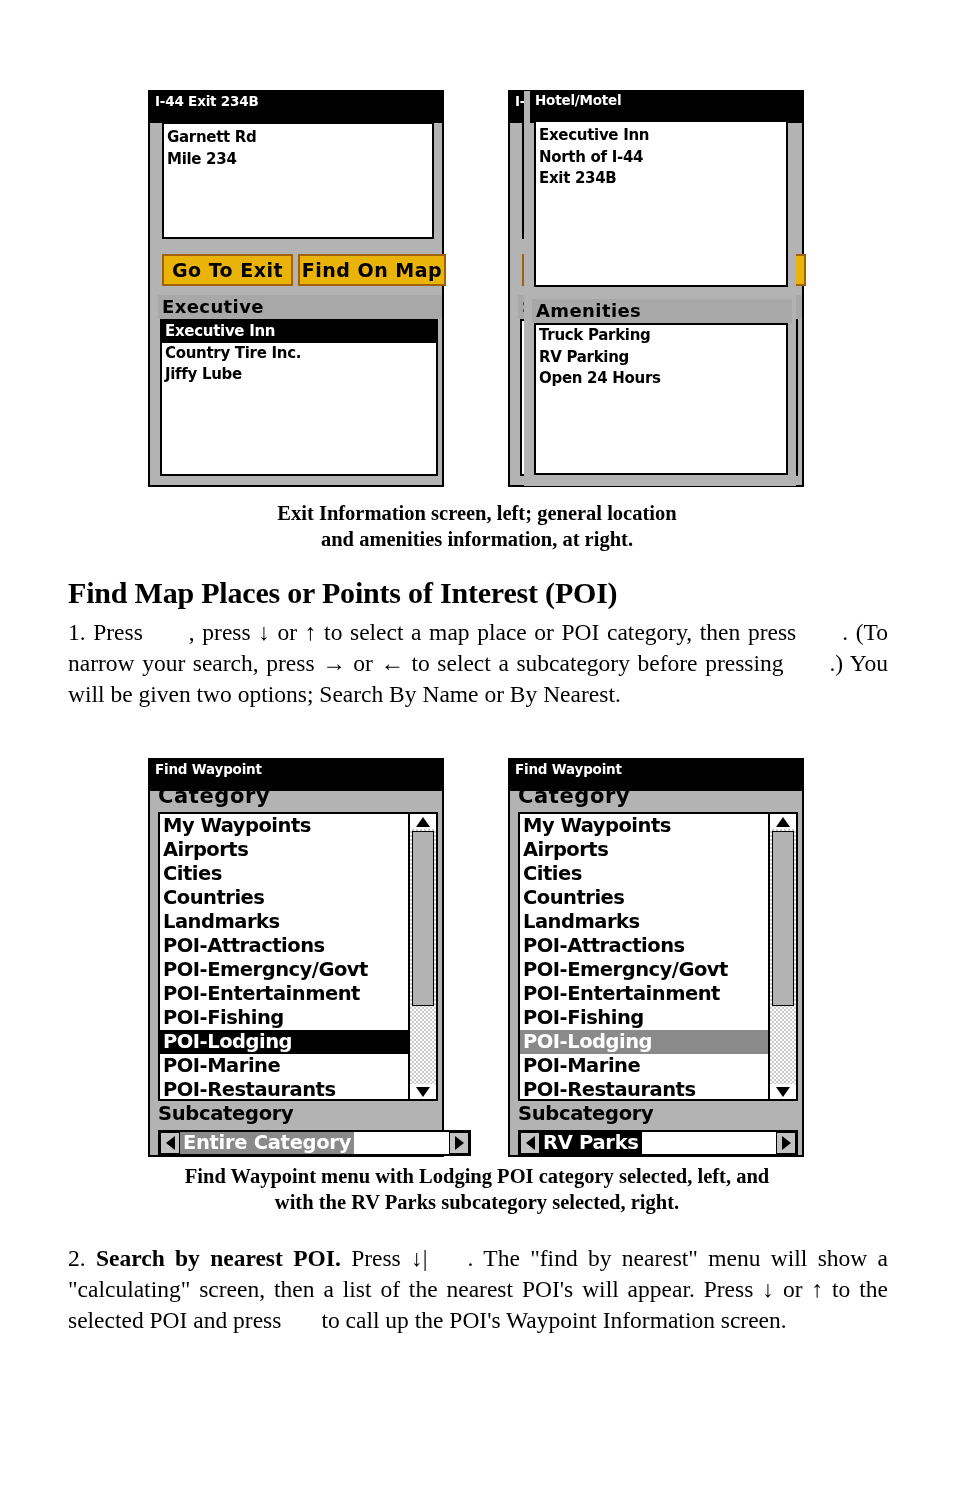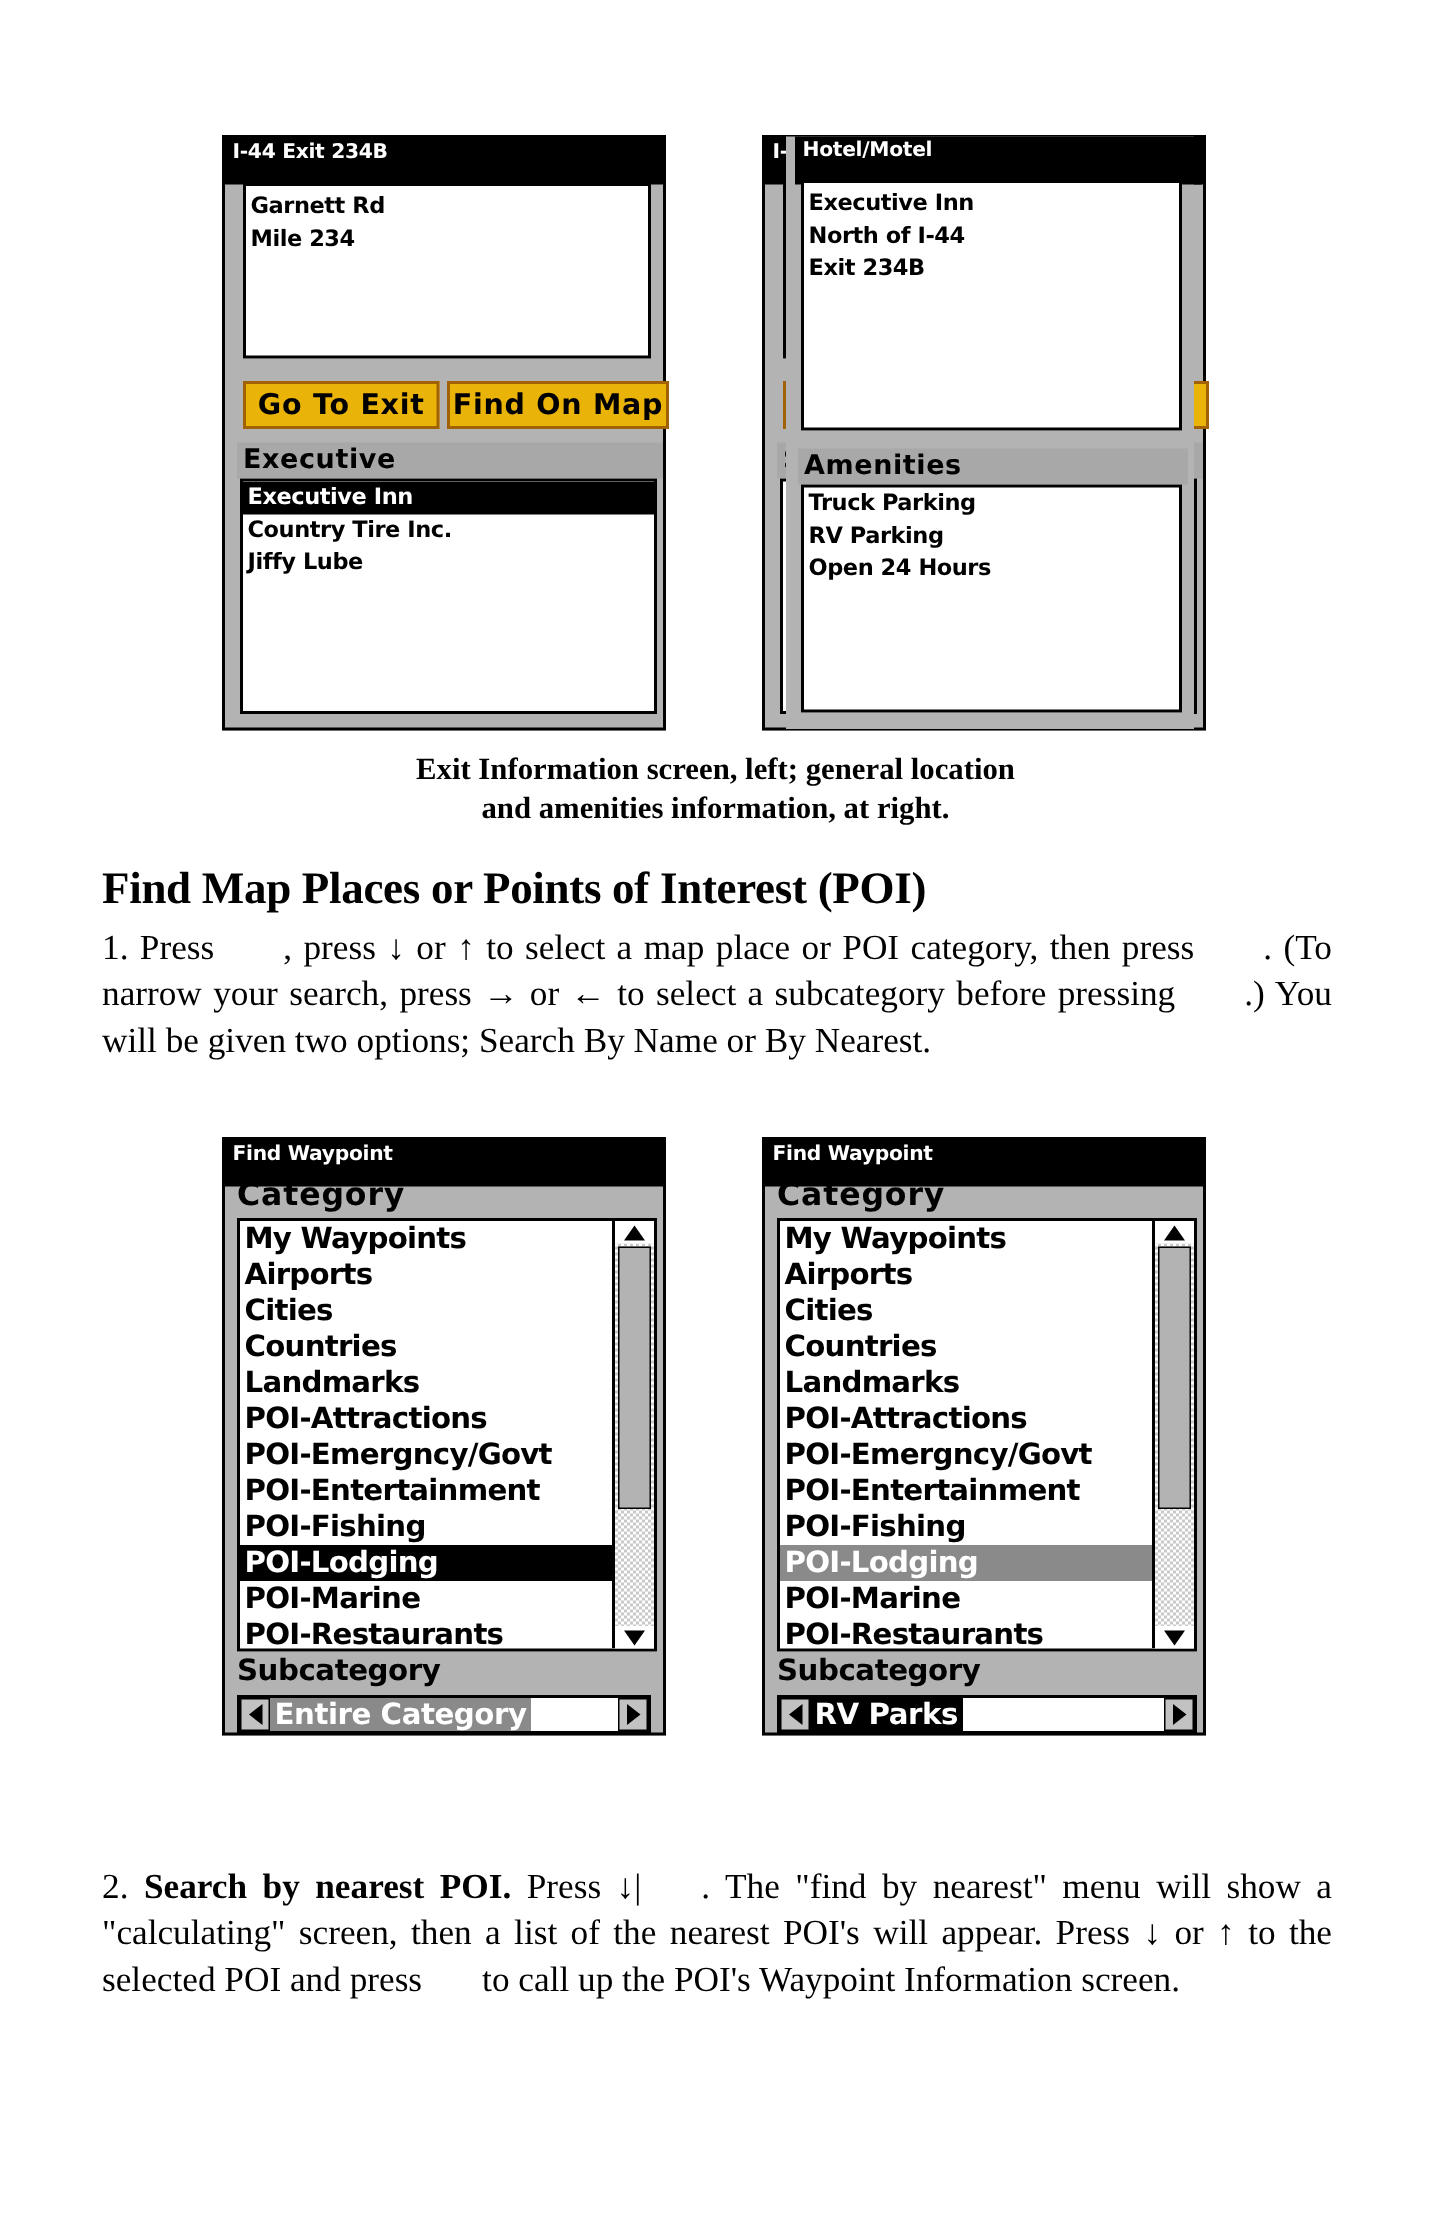--- a/index.html
+++ b/index.html
@@ -323,21 +323,21 @@
         <div class="sb-track" style="top:15px; bottom:15px;"></div>
         <div class="sb-thumb" style="top:17px; height:175px;"></div>
         <div class="sb-arrow" style="position:absolute; bottom:0; left:0;">
           <div class="tri-dn"></div>
         </div>
       </div>
     </div>
 
     <div class="subcat-label" style="left:8px; top:342px;">Subcategory</div>
 
-    <div class="subcat-box sc-gray" style="left:8px; top:370px; width:276px; height:26px;">
+    <div class="subcat-box sc-gray" style="left:8px; top:370px; width:313px; height:26px;">
       <div class="sc-arrow">
         <div class="tri-l"></div>
       </div>
       <div class="sc-val">
         <span>Entire Category</span>
       </div>
       <div class="sc-arrow">
         <div class="tri-r"></div>
       </div>
     </div>
@@ -386,16 +386,20 @@
       </div>
       <div class="sc-val">
         <span>RV Parks</span>
       </div>
       <div class="sc-arrow">
         <div class="tri-r"></div>
       </div>
     </div>
   </div>
 
+  <div class="caption" style="left:77px; top:1163px; width:800px;">
+    <div>Find Waypoint menu with Lodging POI category selected, left, and</div>
+    <div>with the RV Parks subcategory selected, right.</div>
+  </div>
 
   <div class="para" style="left:68px; top:1243px; width:820px;"><span>2.</span> <b>Search by nearest POI.</b> <span>Press ↓|</span><span class="gap-sm"></span><span>. The "find by nearest" menu will show a "calculating" screen, then a list of the nearest POI's will appear. Press ↓ or ↑ to the selected POI and press</span><span class="gap-sm"></span><span>to call up the POI's Waypoint Information screen.</span></div>
 
 </div>
 
 </body></html>

